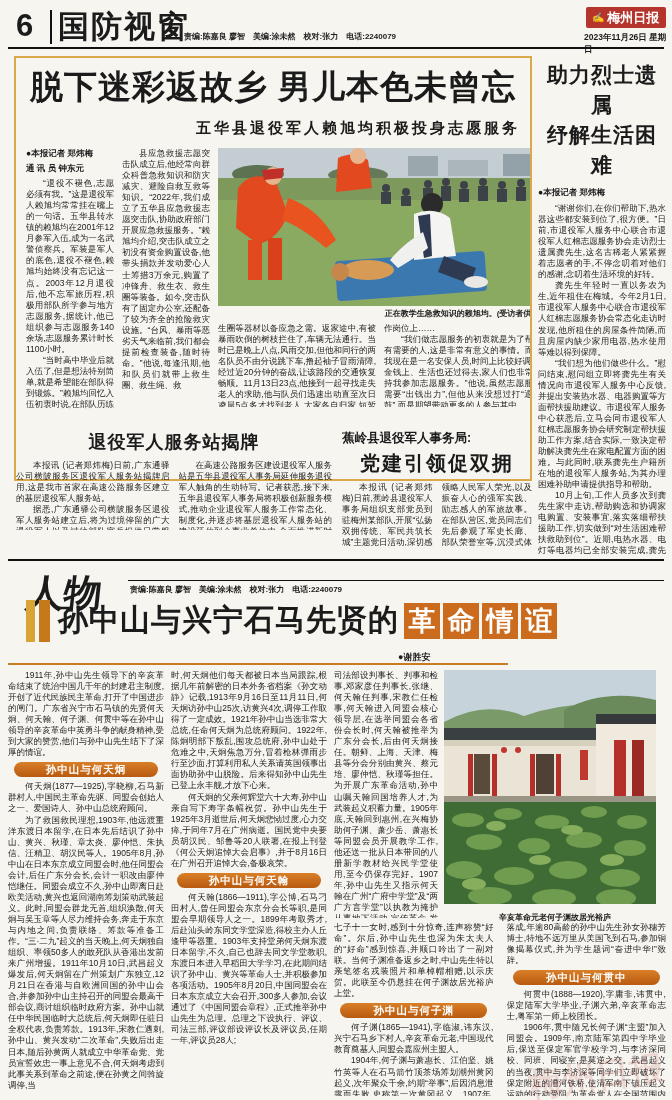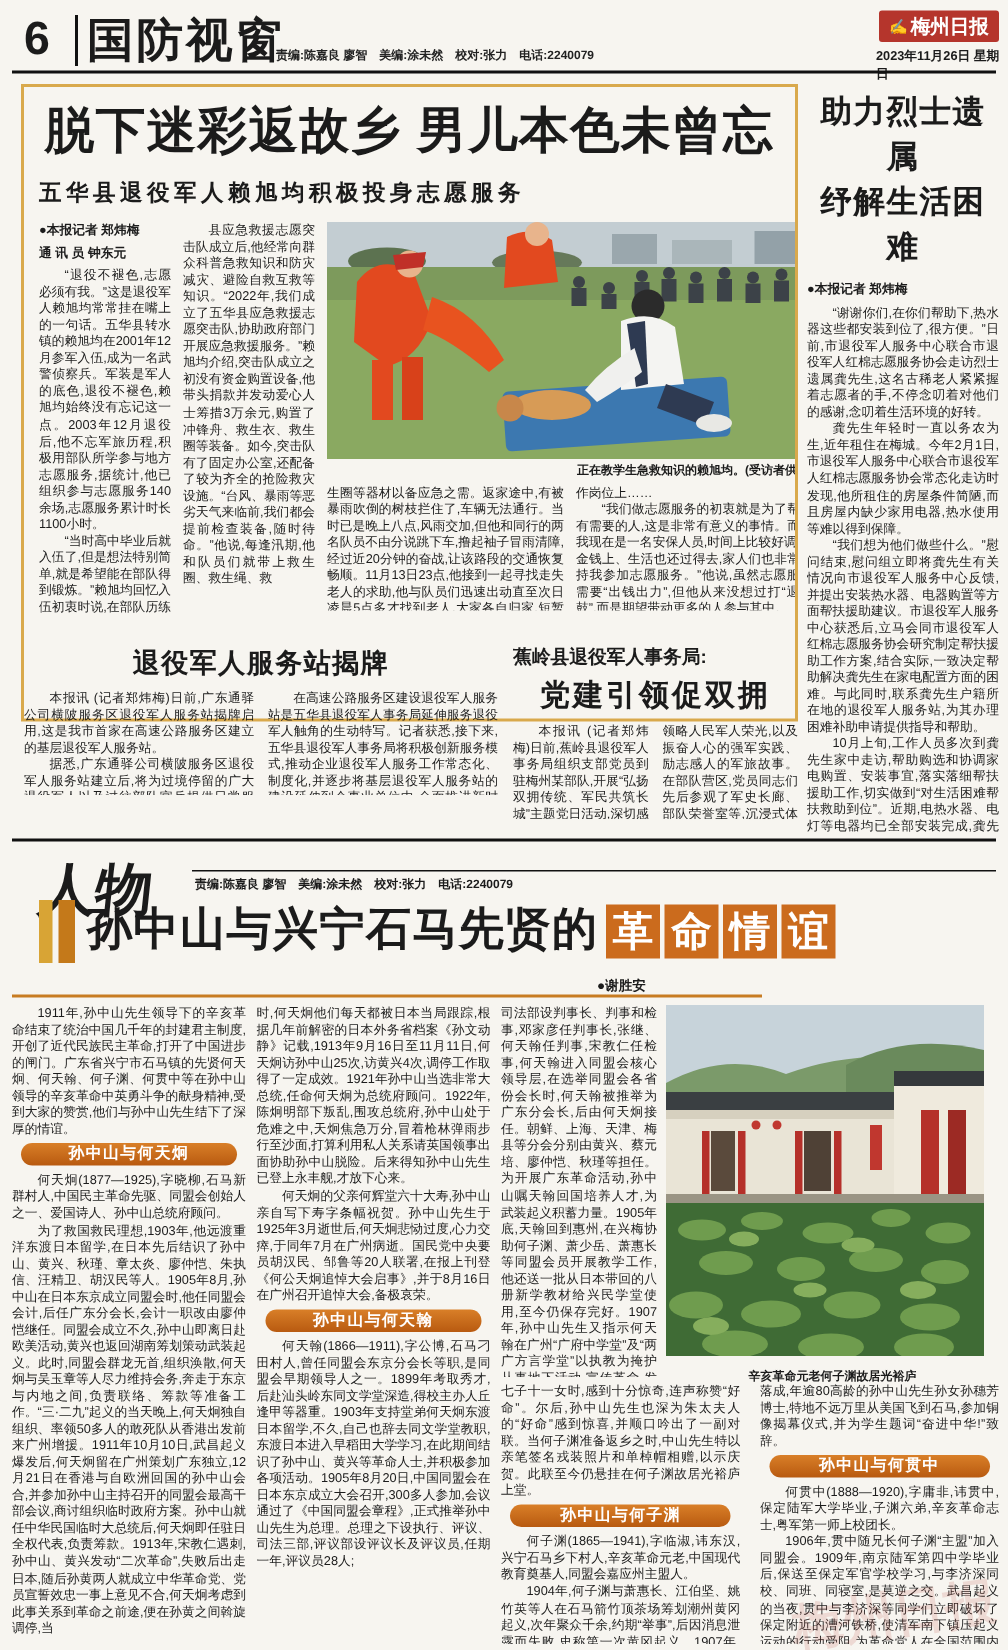--- a/index.html
+++ b/index.html
@@ -23,21 +23,21 @@
 
   
   .txt{ font-size:8.5px; line-height:1.3; text-align:justify; color:#1c1c1c; }
   .txt p{ text-indent:2em; margin:0; }
   .txt p.noind{ text-indent:0; }
 
   
   .main-box{ position:absolute; left:14px; top:56px; width:518px; height:425px;
     border:2px solid #d9a94c; padding:4px 10px; overflow:hidden; background:#f7f5f0;}
   .main-h1{ text-align:center; font-size:33px; font-weight:900; letter-spacing:1px; margin-top:3px; }
-  .main-h2{ text-align:left; font-size:15px; font-weight:bold; letter-spacing:3px; margin-top:9px; }
+  .main-h2{ text-align:right; font-size:15px; font-weight:bold; letter-spacing:3px; margin-top:9px; }
   .main-row{ display:flex; gap:8px; margin-top:10px; }
   .m-col{ width:88px; flex:none; height:262px; overflow:hidden; }
   .byline{ font-size:8.5px; font-weight:bold; margin-bottom:4px; }
   .m-photo-wrap{ flex:1; }
   .m-caption{ text-align:right; font-size:8px; font-weight:bold; margin-top:2px; }
   .m-subrow{ display:flex; gap:8px; margin-top:4px; height:84px; overflow:hidden; }
   .m-subrow .sc{ flex:1; }
 
   
   .right-art{ position:absolute; left:538px; top:60px; width:128px; height:496px; overflow:hidden; }

